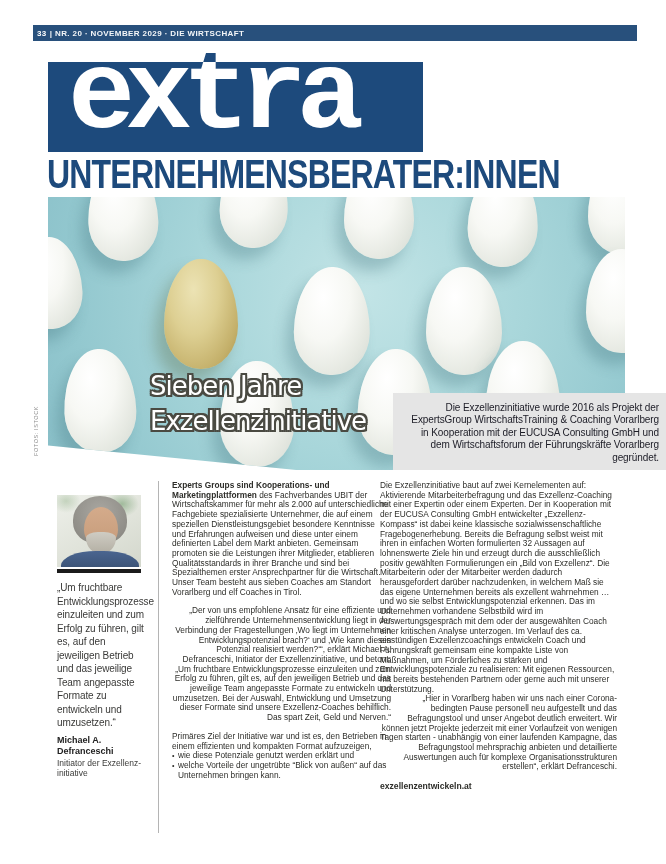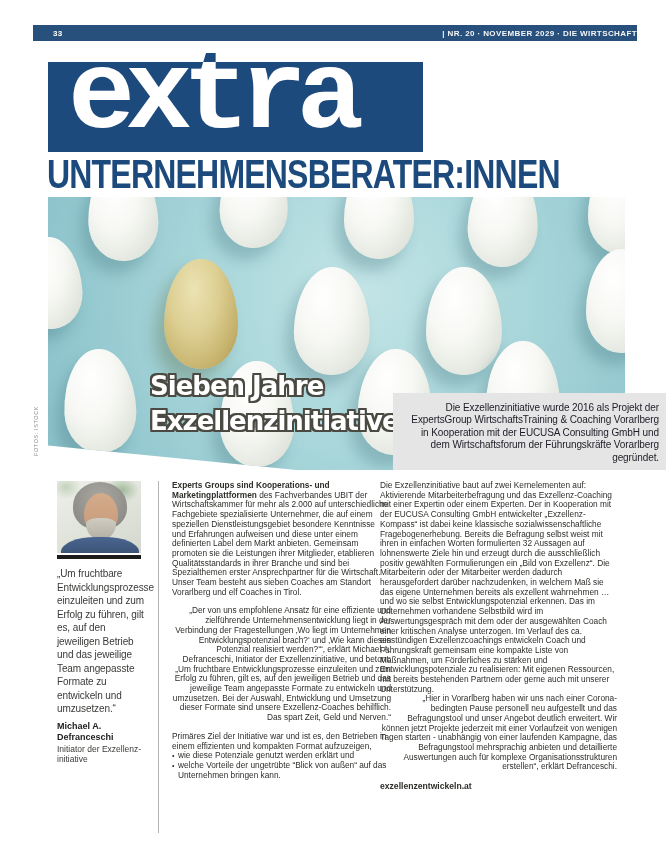--- a/index.html
+++ b/index.html
@@ -7,21 +7,21 @@
   body { font-family:"Liberation Sans", sans-serif; }
   #page {
     position:relative; width:666px; height:864px; background:#ffffff;
     overflow:hidden; margin:0 auto;
   }
 
   
   .issue-bar {
     position:absolute; left:33px; top:25px; width:604px; height:16px;
     background:#28507c; color:#ffffff; display:flex; align-items:center;
-    padding-left:20px; font-size:8px; letter-spacing:.4px;justify-content:space-between;
+    padding-left:4px; font-size:8px; letter-spacing:.4px;
   }
   .issue-bar .pgnum { font-weight:bold; margin-right:3px; }
   .issue-bar .issue { font-weight:bold; opacity:.95; }
 
   
   .masthead { position:absolute; left:48px; top:62px; width:375px; height:90px; }
   .brand-word {
     position:absolute; left:20px; top:-20px; line-height:1;
     font-family:Liberation Mono, monospace; font-weight:bold;
     font-size:112px; letter-spacing:-10px; white-space:nowrap;
@@ -52,21 +52,21 @@
     border-radius:50% 50% 50% 50% / 62% 62% 40% 40%;
     background:radial-gradient(ellipse at 38% 28%, #ffffff 0%, #f7f8f4 40%, #e6e9e2 70%, #d2d9d2 100%);
     box-shadow:-8px 12px 14px rgba(60,110,120,.30);
   }
   .egg.gold {
     background:radial-gradient(ellipse at 40% 28%, #ece3b4 0%, #ddcf92 40%, #c4b06a 75%, #a8924c 100%);
     box-shadow:-9px 13px 15px rgba(90,105,70,.35);
   }
   .hero-title {
     position:absolute; left:102px; top:172px; z-index:3;
-    font-family:"DejaVu Sans", sans-serif; font-weight:bold;
+    font-family:"DejaVu Sans", sans-serif; font-weight:normal;
     font-size:26px; line-height:35px; letter-spacing:-1px; color:#ffffff;
     text-shadow:2px 2px 0 #4a4a42, -2px 2px 0 #4a4a42, 2px -2px 0 #4a4a42,
                 -2px -2px 0 #4a4a42, 0 2px 0 #4a4a42, 2px 0 0 #4a4a42,
                 0 -2px 0 #4a4a42, -2px 0 0 #4a4a42;
     white-space:nowrap;
   }
   .photo-credit {
     position:absolute; left:33px; top:394px; height:62px; width:8px;
     writing-mode:vertical-rl; transform:rotate(180deg);
     font-size:5.5px; color:#8d8d8d; letter-spacing:.6px; white-space:nowrap;
@@ -77,21 +77,21 @@
     font-size:10px; line-height:12.4px; font-weight:normal; color:#1c1c26;
     text-align:right; letter-spacing:-.1px;
   }
 
   
   .col-divider {
     position:absolute; left:158px; top:481px; width:1px; height:352px;
     background:#b4b4b4;
   }
 
-  .sidebar { position:absolute; left:57px; top:481px; width:88px; }
+  .sidebar { position:absolute; left:57px; top:495px; width:88px; }
   .portrait {
     position:relative; width:84px; height:72px; overflow:hidden;
     background:linear-gradient(150deg,#eef0ea 0%, #e0e3da 55%, #d3d7cc 100%);
   }
   .p-green  { position:absolute; right:2px; top:-4px; width:34px; height:26px;
               background:radial-gradient(rgba(105,150,100,.55), transparent 70%); }
   .p-green2 { position:absolute; left:-6px; top:-6px; width:30px; height:24px;
               background:radial-gradient(rgba(120,160,110,.35), transparent 70%); }
   .p-hair   { position:absolute; left:16px; top:1px; width:54px; height:48px;
               border-radius:50% 50% 45% 45%;

